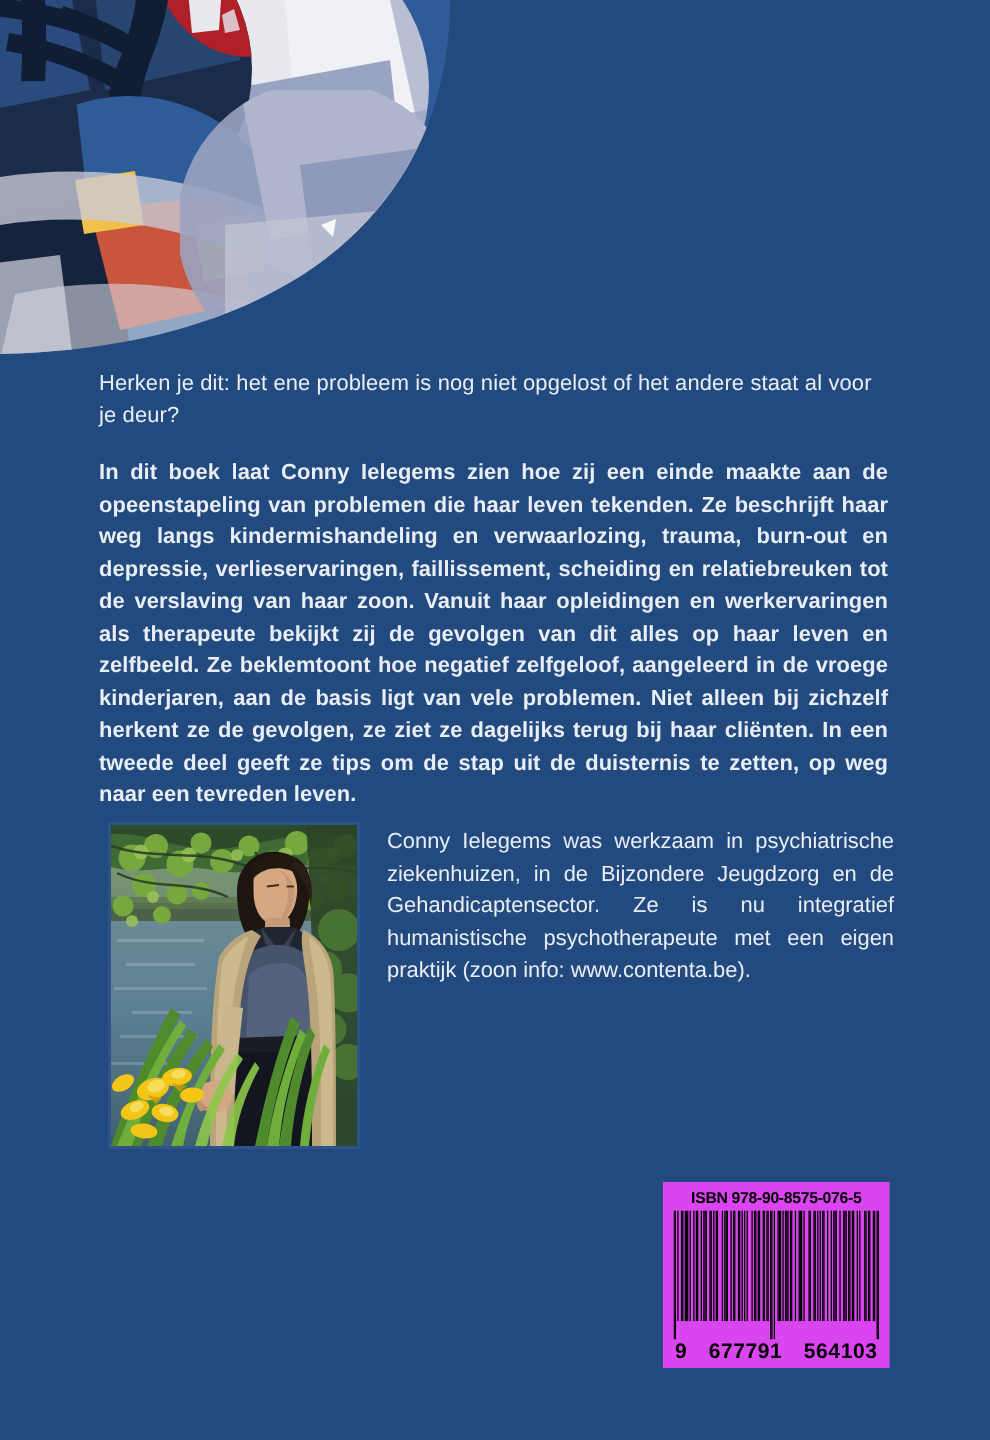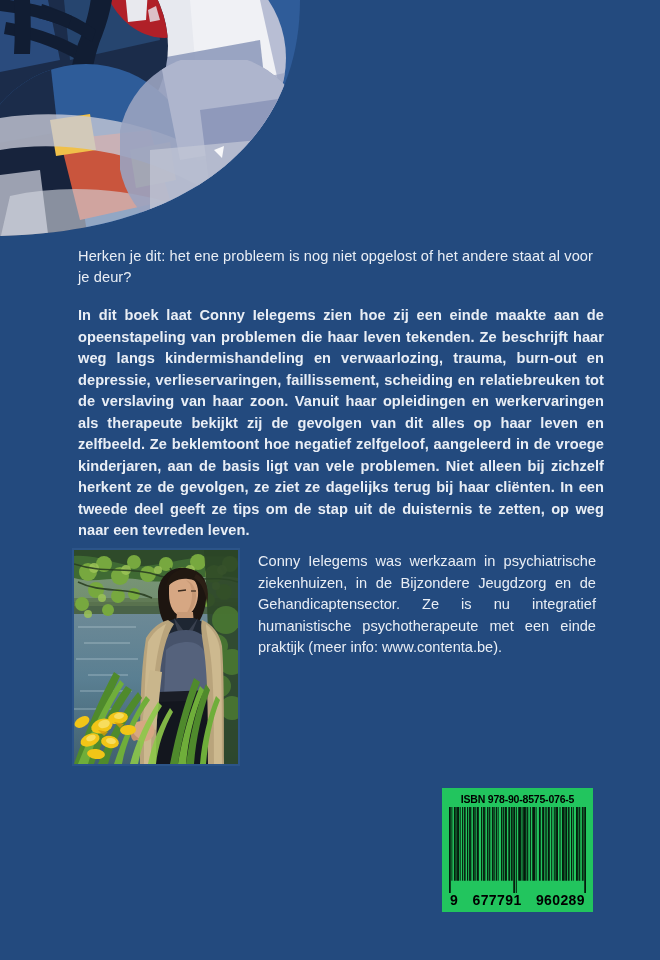--- a/index.html
+++ b/index.html
@@ -31,21 +31,21 @@
     top: 0;
     width: 340px;
     height: 240px;
     overflow: hidden;
   }
   #artwork svg { display: block; }
 
   
   #text-block {
     position: absolute;
-    left: 78px;
+    left: 66px;
     top: 246px;
     width: 526px;
   }
 
   .lead-para {
     color: #e9eef5;
     font-size: 14.6px;
     line-height: 21px;
     letter-spacing: 0.1px;
     text-align: left;
@@ -94,21 +94,21 @@
     text-justify: inter-word;
   }
 
   
   #barcode-box {
     position: absolute;
     left: 442px;
     top: 788px;
     width: 151px;
     height: 124px;
-    background: #22c55e;
+    background: #d946ef;
     padding: 5px 7px 4px 7px;
     display: flex;
     flex-direction: column;
     align-items: center;
   }
 
   #isbn-text {
     color: #000000;
     font-size: 10.5px;
     font-weight: bold;
@@ -372,21 +372,21 @@
           <ellipse cx="17" cy="188" rx="5" ry="3" transform="rotate(-22 17 188)"></ellipse>
           <ellipse cx="37" cy="191" rx="5" ry="3" transform="rotate(10 37 191)"></ellipse>
         </g>
         <g fill="#d39a0c" opacity="0.8">
           <path d="M24,180 L34,182 L30,186 Z"></path>
           <path d="M40,172 L50,174 L46,178 Z"></path>
         </g>
       </svg>
     </div>
 
-    <div id="author-bio">Conny Ielegems was werkzaam in psychiatrische ziekenhuizen, in de Bijzondere Jeugdzorg en de Gehandicaptensector. Ze is nu integratief humanistische psychotherapeute met een einde praktijk (meer info: www.contenta.be).</div>
+    <div id="author-bio">Conny Ielegems was werkzaam in psychiatrische ziekenhuizen, in de Bijzondere Jeugdzorg en de Gehandicaptensector. Ze is nu integratief humanistische psychotherapeute met een eigen praktijk (zoon info: www.contenta.be).</div>
   </div>
 
   <div id="barcode-box">
     <div id="isbn-text">ISBN 978-90-8575-076-5</div>
     <svg id="barcode-bars" viewBox="0 0 137 84" preserveAspectRatio="none" xmlns="http://www.w3.org/2000/svg">
       <g id="bars-group" fill="#000000">
           <rect x="0.000" y="0" width="0.842" height="84"></rect>
           <rect x="0.825" y="0" width="0.842" height="84"></rect>
           <rect x="2.476" y="0" width="0.842" height="72"></rect>
           <rect x="4.952" y="0" width="0.842" height="72"></rect>
@@ -474,17 +474,17 @@
           <rect x="130.398" y="0" width="0.842" height="72"></rect>
           <rect x="132.873" y="0" width="0.842" height="72"></rect>
           <rect x="133.699" y="0" width="0.842" height="72"></rect>
           <rect x="135.349" y="0" width="0.842" height="84"></rect>
           <rect x="136.175" y="0" width="0.842" height="84"></rect>
         </g>
     </svg>
     <div id="barcode-digits">
       <span>9</span>
       <span>677791</span>
-      <span>960289</span>
+      <span>564103</span>
     </div>
   </div>
 
 </div>
 
 </body></html>

